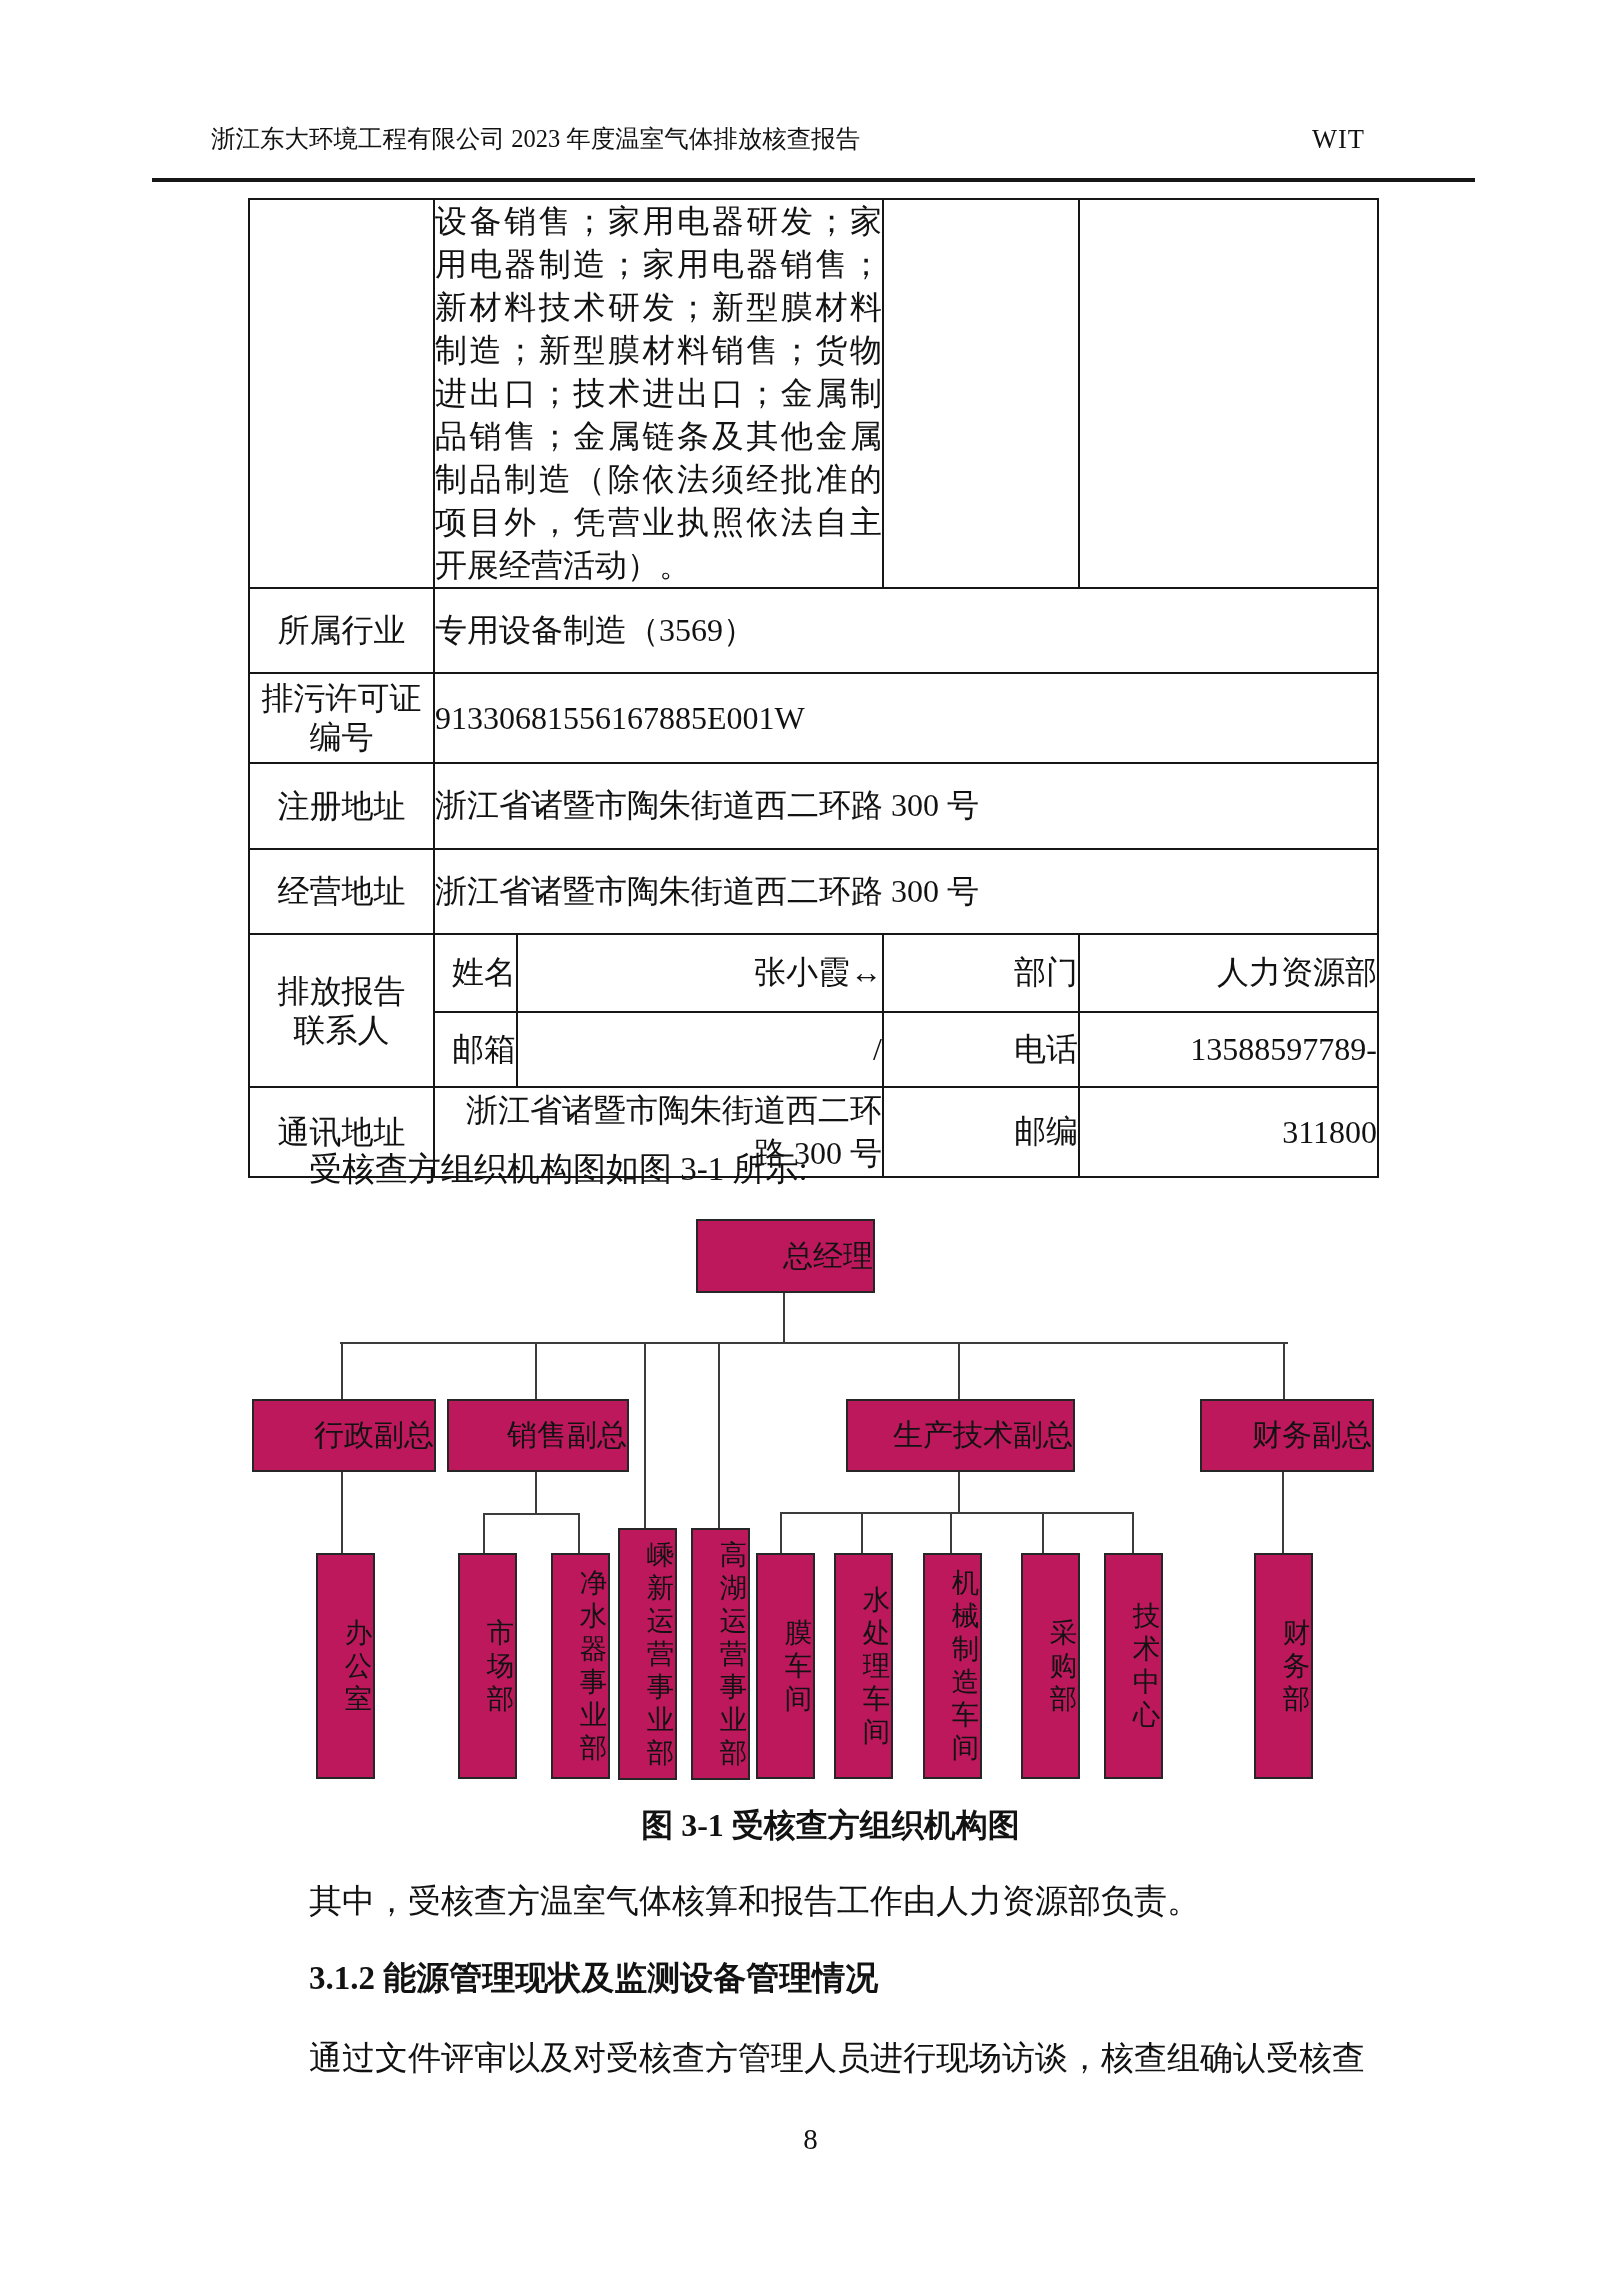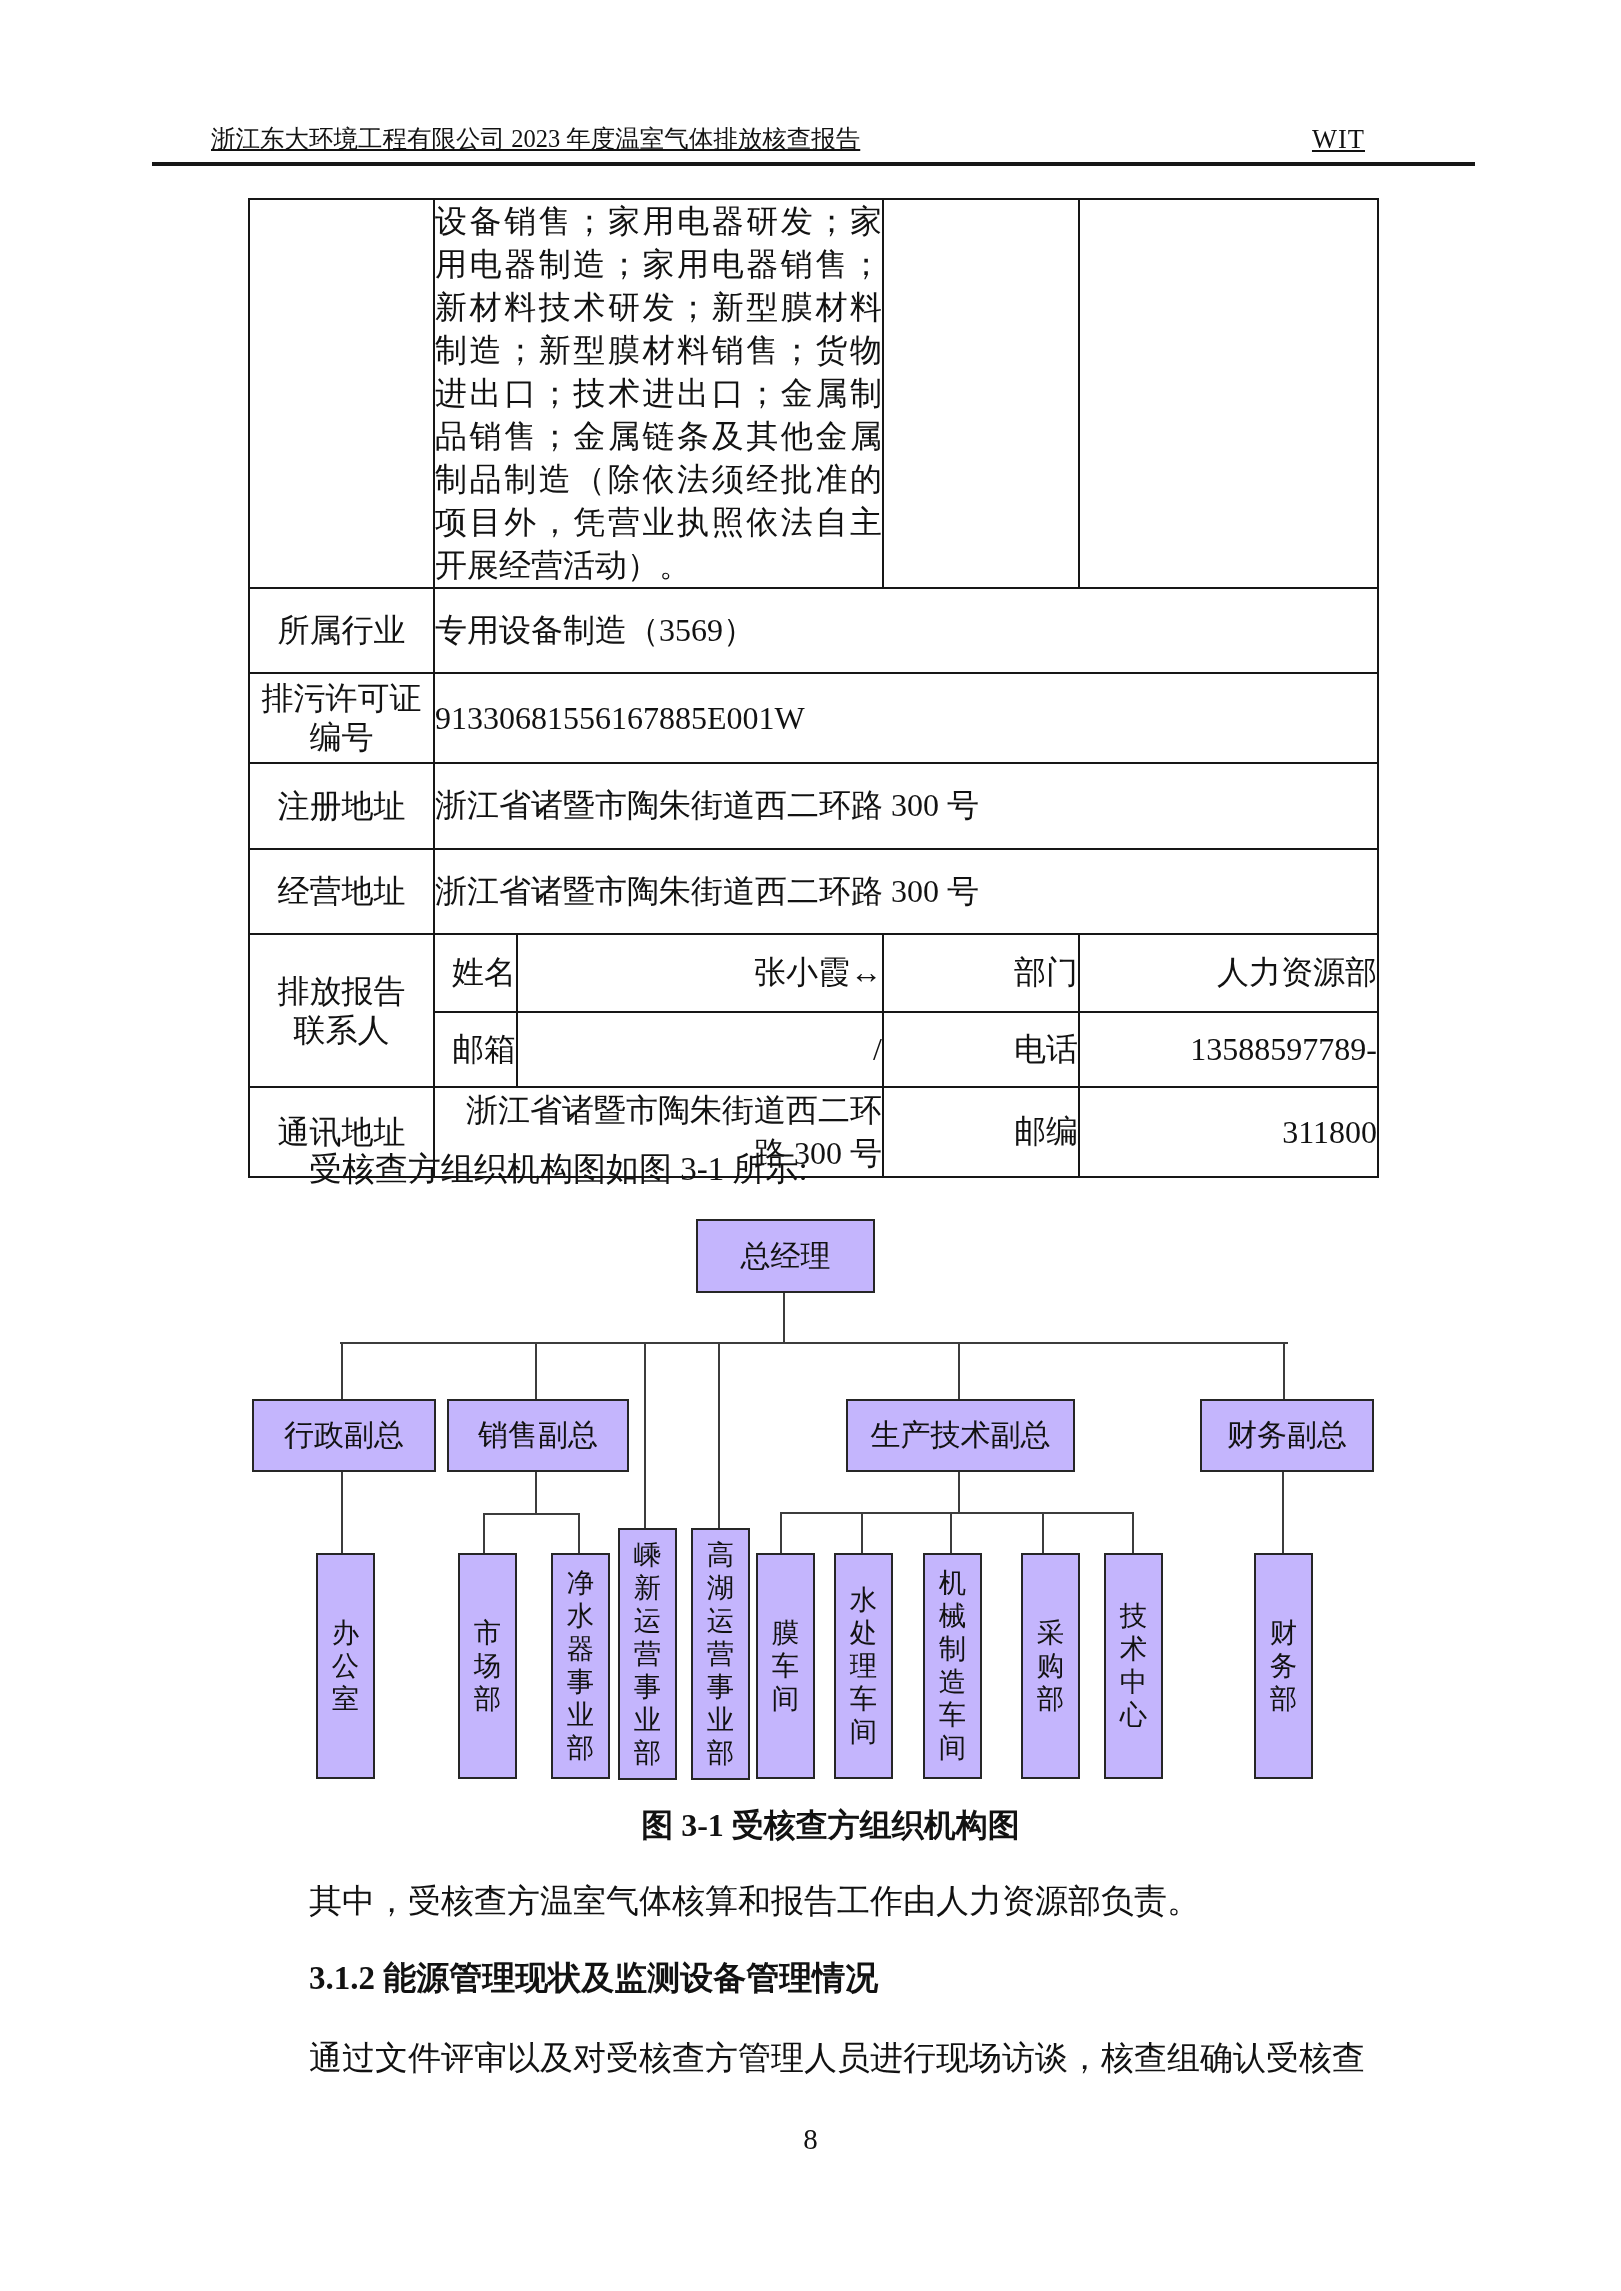--- a/index.html
+++ b/index.html
@@ -3,22 +3,22 @@
 <meta charset="utf-8">
 <style>
   html,body{margin:0;padding:0;background:#e8e8e8;}
   .page{
     position:relative;width:1621px;height:2292px;background:#ffffff;
     font-family:"Liberation Serif", serif;color:#121212;overflow:hidden;
   }
   
   .hdr{
     position:absolute;left:152px;top:122px;width:1323px;
-    border-bottom:4.9px solid #161616;padding-bottom:7px;
-    display:flex;justify-content:space-between;align-items:flex-end;text-decoration:underline;
+    border-bottom:4.9px solid #161616;padding-bottom:23px;
+    display:flex;justify-content:space-between;align-items:flex-end;
   }
   .hdr-title{margin-left:59px;font-size:24.5px;}
   .hdr-right{margin-right:110px;font-size:26.5px;letter-spacing:1px;}
   
   .info-table{
     position:absolute;left:248px;top:198px;width:1129px;
     border-collapse:collapse;table-layout:fixed;font-size:32px;
   }
   .info-table td{border:2px solid #161616;vertical-align:middle;padding:0;overflow:hidden;}
   .lbl{text-align:center;white-space:pre-line;line-height:39px;}
@@ -36,22 +36,22 @@
   .caption{
     position:absolute;left:243px;width:1175px;top:1804px;
     text-align:center;font-weight:bold;font-size:32px;
   }
   .heading{position:absolute;left:309px;top:1956px;font-weight:bold;font-size:33px;white-space:nowrap;}
   .pgnum{position:absolute;left:0;top:2123px;width:100%;text-align:center;font-size:29px;}
   
   .org{position:absolute;left:205px;top:1219px;width:1211px;height:604px;}
   .ln{position:absolute;background:#3c3c3c;}
   .obox{
-    position:absolute;background:#c4b5fd;border:2px solid #262626;
-    display:flex;align-items:center;justify-content:center;text-align:center;
+    position:absolute;background:#be185d;border:2px solid #262626;
+    display:flex;align-items:center;justify-content:flex-end;text-align:center;
   }
   .obox.l1,.obox.l2{font-size:30px;}
   .vbox{font-size:27.4px;}
   .vbox .vtxt{display:block;width:29px;line-height:33px;word-break:break-all;text-align:center;}
 </style>
 </head>
 <body>
 
 <div class="page">
 

